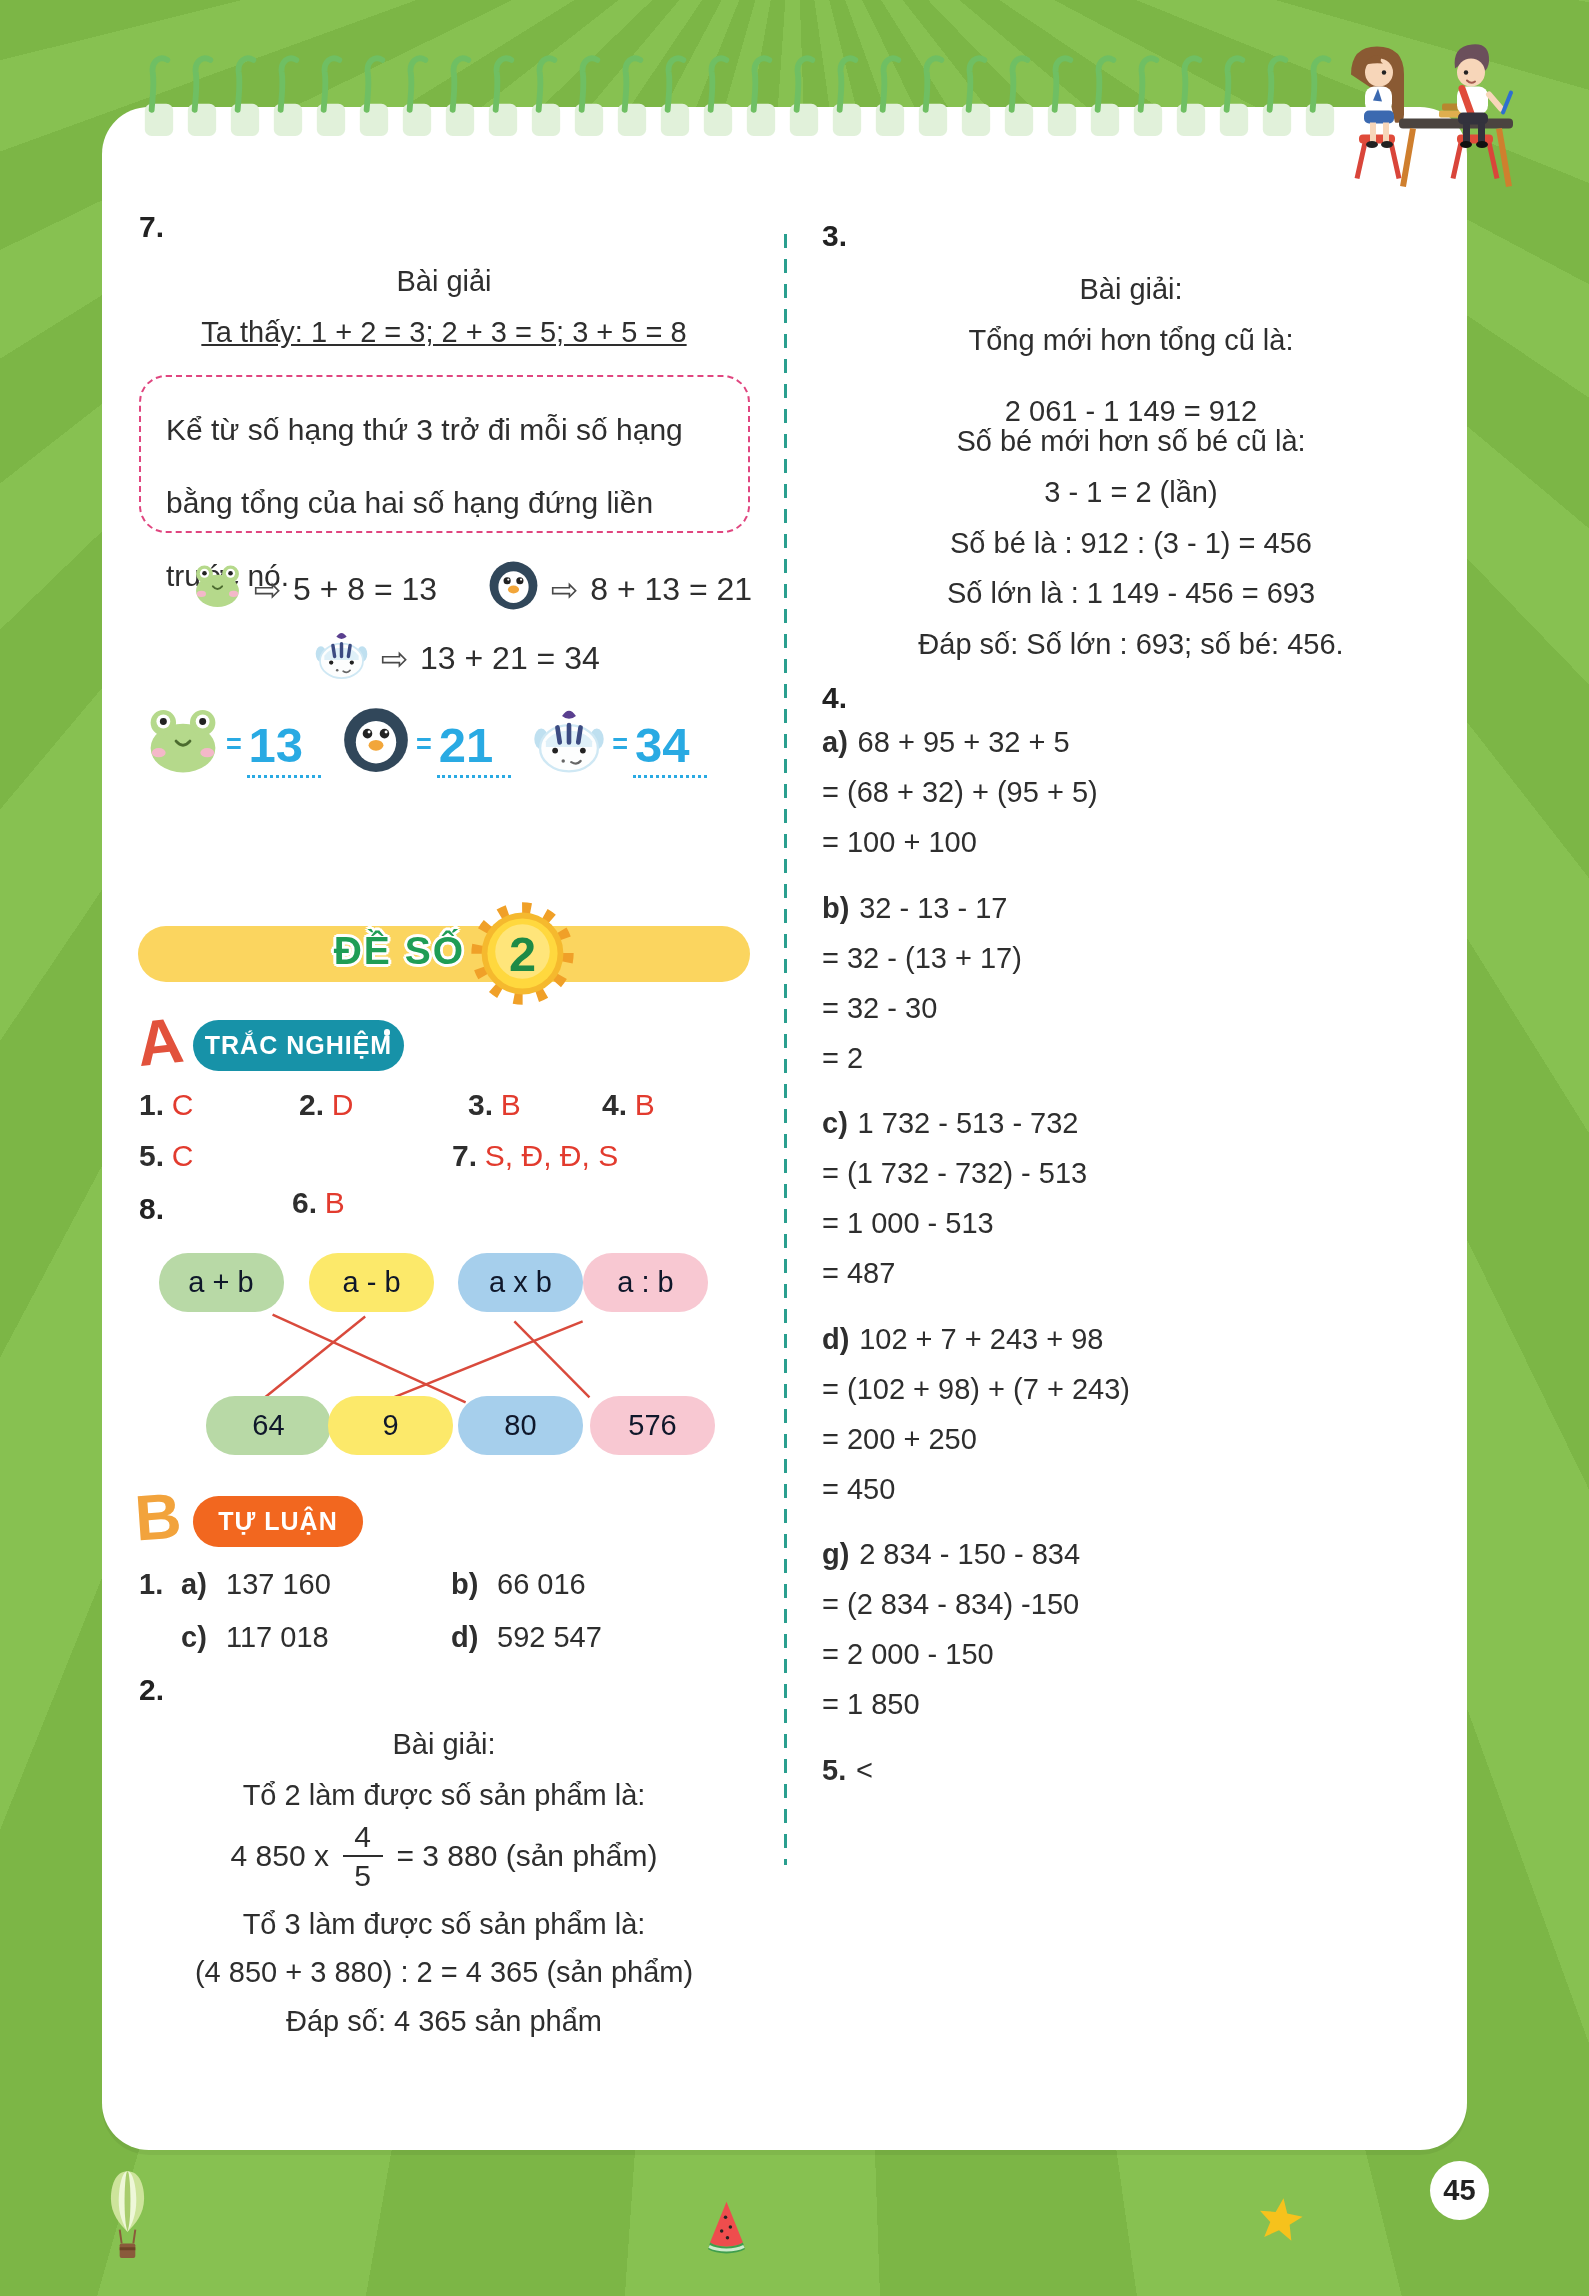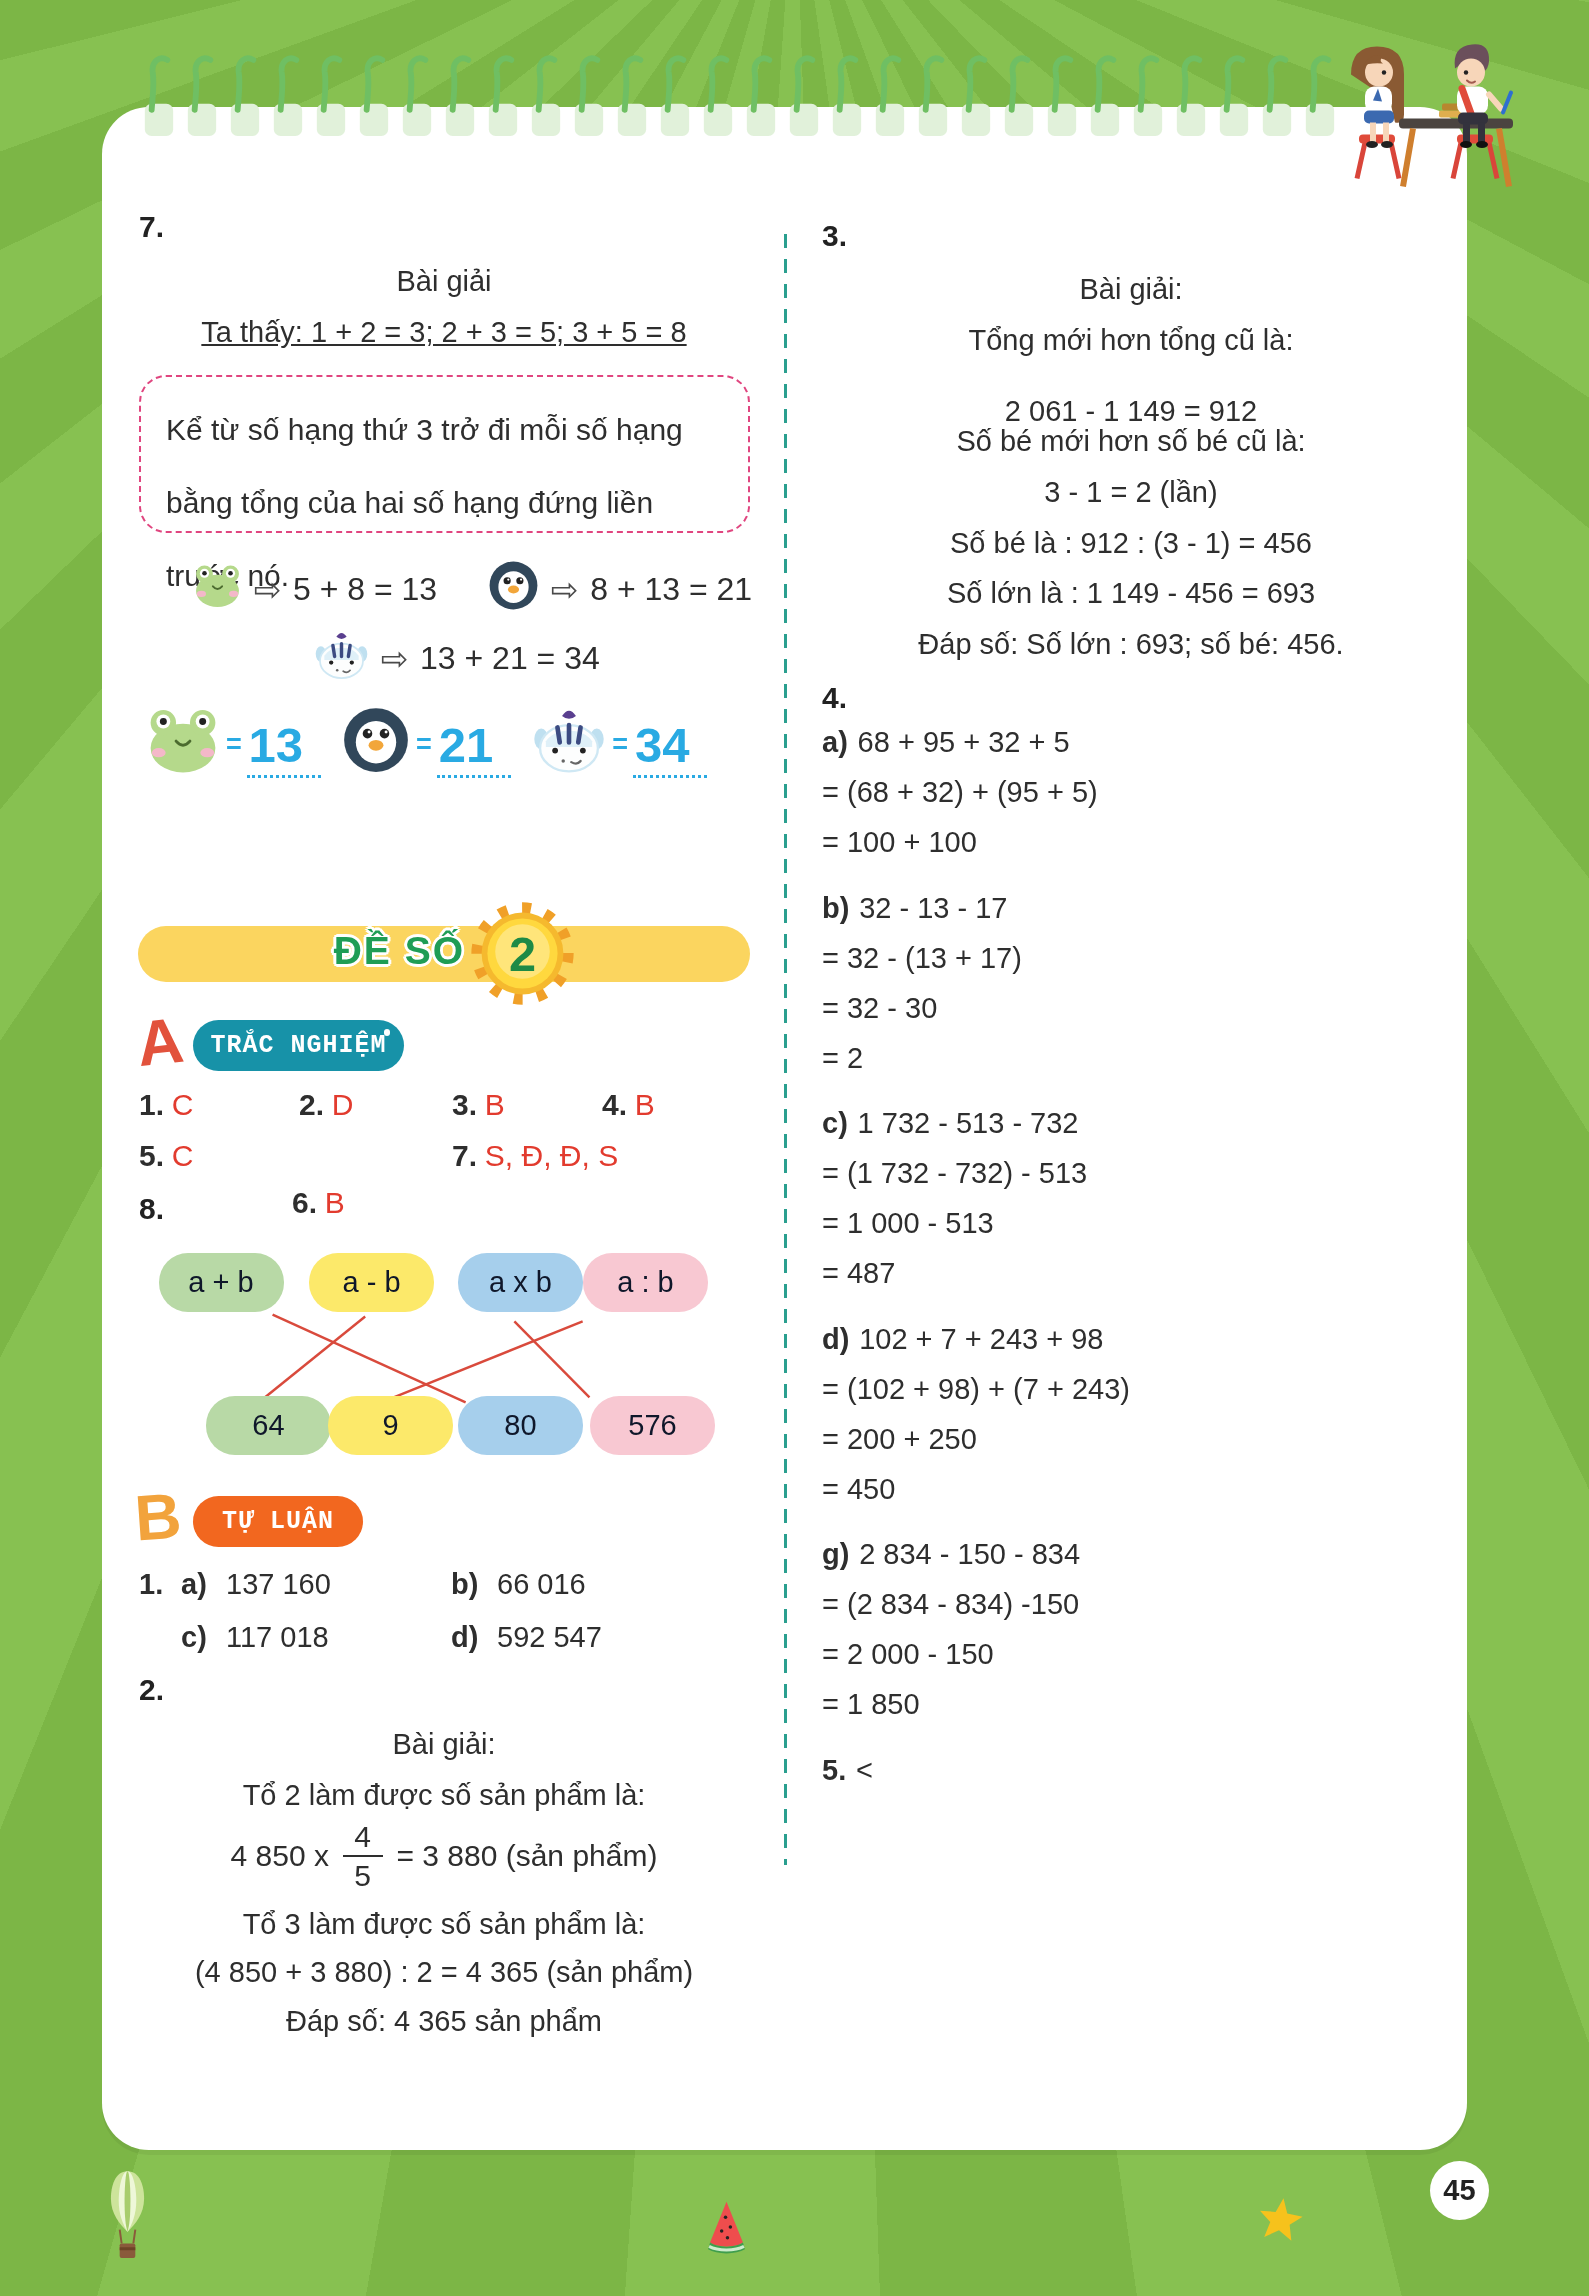--- a/index.html
+++ b/index.html
@@ -27,21 +27,21 @@
   .beq{color:#29aae3;font-weight:800;font-size:27px;margin:0 4.9px 5.9px 5.9px;}
   .bnum{color:#29aae3;font-weight:800;font-size:49px;border-bottom:3.9px dotted #29aae3;padding:0 17.6px 2px 2px;}
   .deso-bar{position:absolute;z-index:4;left:138px;top:926px;width:612px;height:56px;background:#fbd55f;border-radius:29px;}
   .deso-text{position:absolute;right:285px;top:2.9px;font-size:39px;font-weight:800;color:#1f9d55;letter-spacing:2px;
     text-shadow:-2.9px 0 #fff,2.9px 0 #fff,0 -2.9px #fff,0 2.9px #fff,-2px -2px #fff,2px 2px #fff,-2px 2px #fff,2px -2px #fff;}
   .sun{position:absolute;z-index:5;left:466px;top:897px;width:113px;height:113px;}
   .big-letter{position:absolute;z-index:4;font-size:64px;font-weight:800;}
   .letter-a{left:137px;top:1005px;color:#e2523c;transform:rotate(-6deg);}
   .letter-b{left:135px;top:1480px;color:#f2a33c;transform:rotate(-4deg);}
   .pill{position:absolute;z-index:4;height:51px;border-radius:27px;color:#fff;font-weight:800;font-size:25px;
-    display:flex;align-items:center;justify-content:center;letter-spacing:1px;font-family:Liberation Mono, monospace;}
+    display:flex;align-items:center;justify-content:center;letter-spacing:1px;}
   .pill-teal{left:193px;top:1020px;width:211px;background:#1792a8;}
   .pill-teal::after{content:"";position:absolute;right:13.7px;top:8.8px;width:6.8px;height:6.8px;border-radius:50%;background:#fff;}
   .pill-orange{left:193px;top:1496px;width:170px;background:#f2671f;}
   .ans{position:absolute;z-index:4;font-size:30px;}
   .ans b{font-weight:800;}
   .ans .red{color:#e23b2e;margin-left:7.8px;font-style:normal;}
   .match{position:absolute;z-index:4;left:139px;top:1251px;width:585px;height:210px;}
   .mlines{position:absolute;left:0;top:0;}
   .mpill{position:absolute;width:125px;height:59px;border-radius:29px;display:flex;align-items:center;
     justify-content:center;font-size:29px;color:#0f172a;}
@@ -408,21 +408,21 @@
     </svg>
   </div>
 
   <div class="big-letter letter-a">A</div>
   <div class="pill pill-teal">
     <span>TRẮC NGHIỆM</span>
   </div>
 
   <div class="ans" style="left:139px;top:1088px;"><b>1.</b><i class="red">C</i></div>
   <div class="ans" style="left:299px;top:1088px;"><b>2.</b><i class="red">D</i></div>
-  <div class="ans" style="left:452px;top:1088px;"><b>3.</b><i class="red">B</i></div>
+  <div class="ans" style="left:468px;top:1088px;"><b>3.</b><i class="red">B</i></div>
   <div class="ans" style="left:602px;top:1088px;"><b>4.</b><i class="red">B</i></div>
   <div class="ans" style="left:139px;top:1139px;"><b>5.</b><i class="red">C</i></div>
   <div class="ans" style="left:292px;top:1139px;margin-top:47px;"><b>6.</b><i class="red">B</i></div>
   <div class="ans" style="left:452px;top:1139px;"><b>7.</b><i class="red">S, Đ, Đ, S</i></div>
 
   <div class="plabel" style="left:139px;top:1192px;">8.</div>
 
   <div class="match">
     <svg class="mlines" width="585" height="210" viewBox="0 0 600 215">
       <line x1="137" y1="65" x2="335" y2="155" stroke="#d94a3c" stroke-width="2.5"></line>

